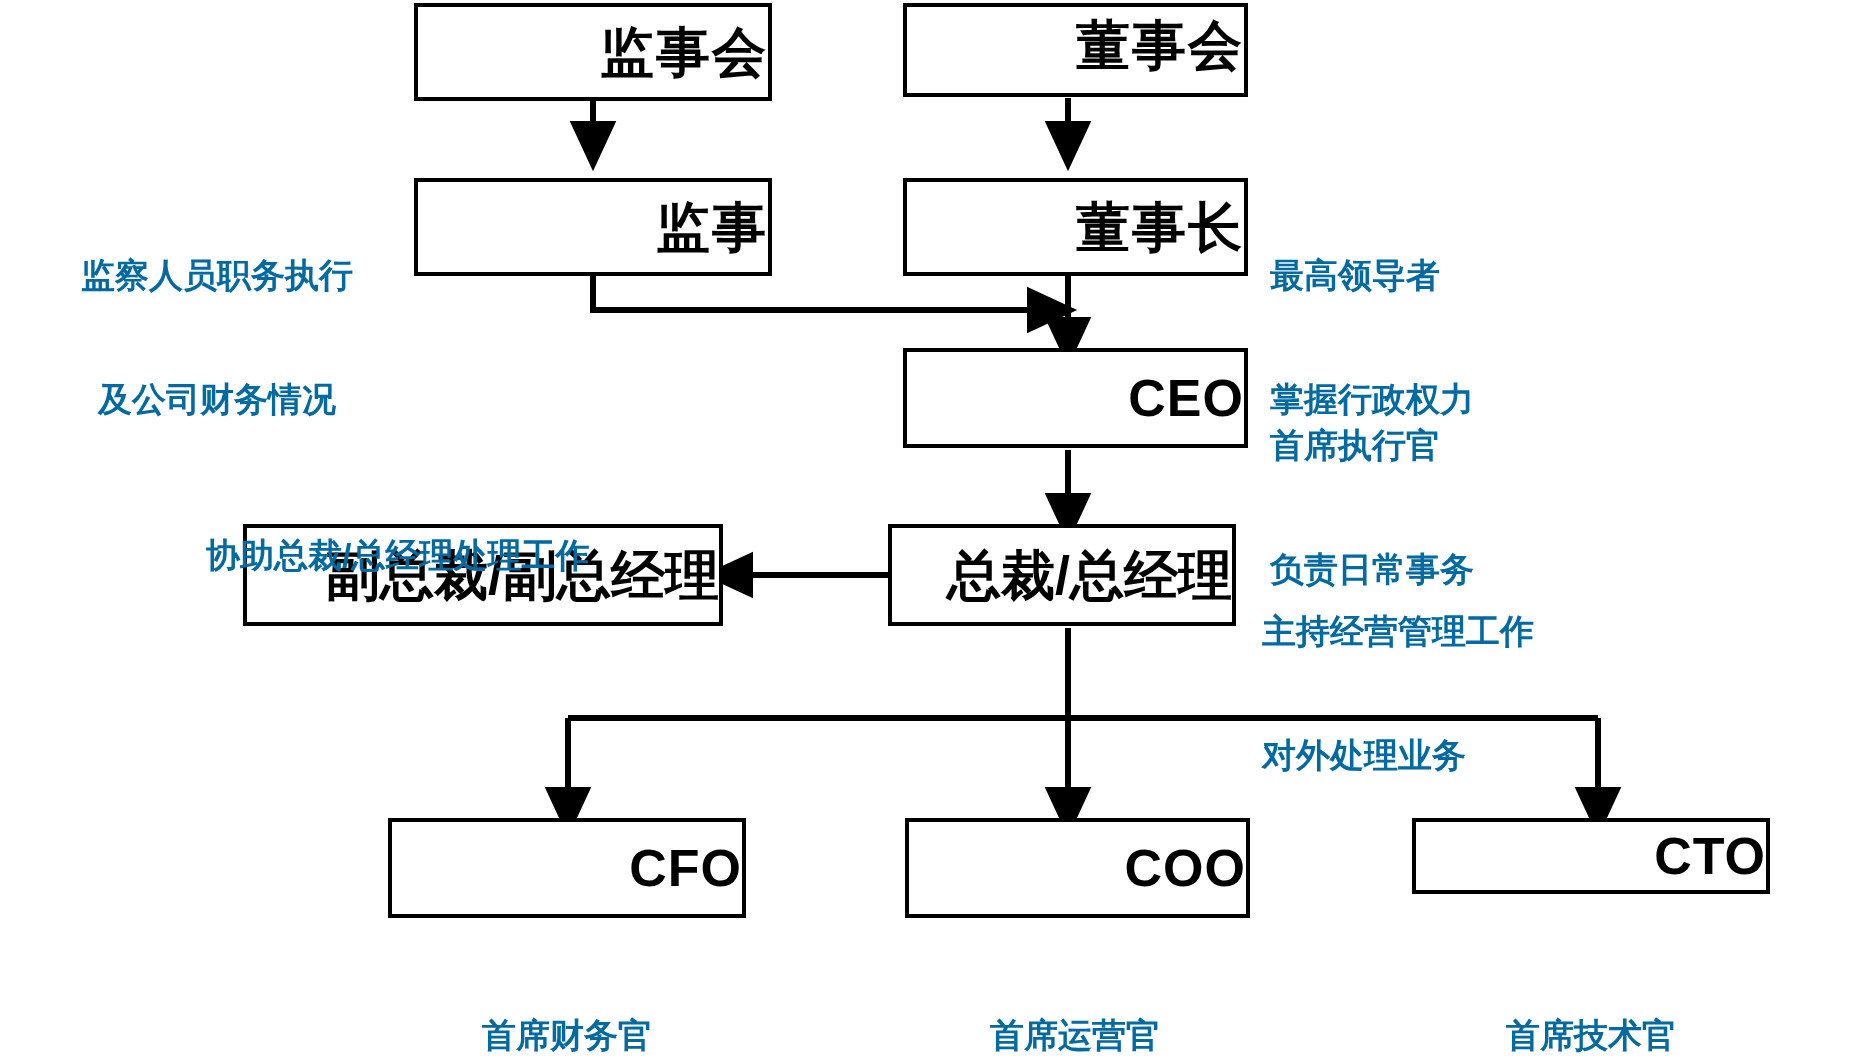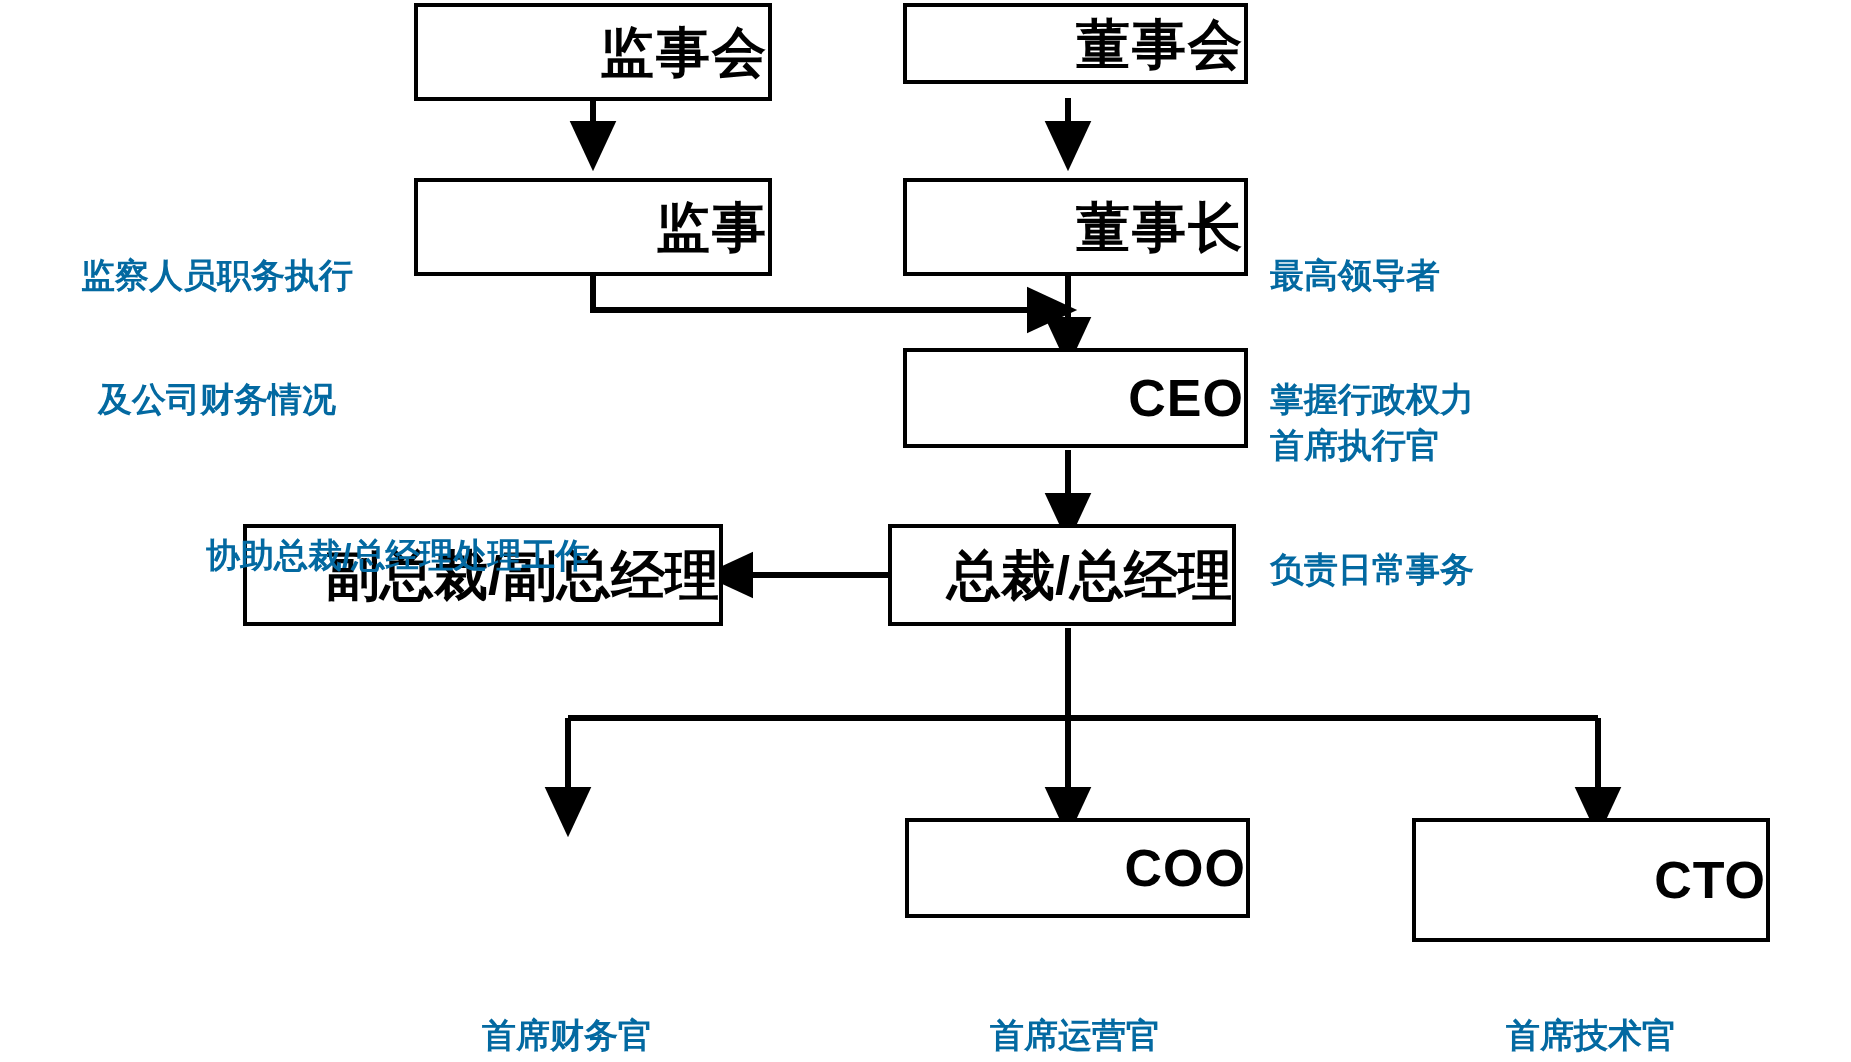--- a/index.html
+++ b/index.html
@@ -77,21 +77,21 @@
     <path d="M1068,628 L1068,718 M568,718 L1598,718" fill="none" stroke="#000000" stroke-width="6"></path>
     <line x1="568" y1="718" x2="568" y2="812" stroke="#000000" stroke-width="6" marker-end="url(#ah)"></line>
     <line x1="1068" y1="718" x2="1068" y2="812" stroke="#000000" stroke-width="6" marker-end="url(#ah)"></line>
     <line x1="1598" y1="718" x2="1598" y2="812" stroke="#000000" stroke-width="6" marker-end="url(#ah)"></line>
   </svg>
 
   <div class="box cjk" style="left:414px;top:3px;width:358px;height:98px;">
     <span>监事会</span>
   </div>
 
-  <div class="box cjk" style="left:903px;top:3px;width:345px;height:81px;">
+  <div class="box cjk" style="left:903px;top:3px;width:345px;height:94px;font-family:Liberation Mono, monospace;">
     <span>董事会</span>
   </div>
 
   <div class="box cjk" style="left:414px;top:178px;width:358px;height:98px;">
     <span>监事</span>
   </div>
 
   <div class="box cjk" style="left:903px;top:178px;width:345px;height:98px;">
     <span>董事长</span>
   </div>
@@ -120,27 +120,34 @@
   </div>
 
   <div class="box wide" style="left:243px;top:524px;width:480px;height:102px;">
     <span>副总裁/副总经理</span>
   </div>
 
   <div class="note left" style="left:206px;top:452px;width:600px;">
     <div>协助总裁/总经理处理工作</div>
   </div>
 
+  <div class="note left" style="left:1262px;top:528px;width:480px;">
+    <div>主持经营管理工作</div>
+    <div>对外处理业务</div>
+  </div>
 
+  <div class="box lat" style="left:388px;top:818px;width:358px;height:100px;">
+    <span>CFO</span>
+  </div>
 
   <div class="box lat" style="left:905px;top:818px;width:345px;height:100px;">
     <span>COO</span>
   </div>
 
-  <div class="box lat" style="left:1412px;top:818px;width:358px;height:124px;padding-left:10px;">
+  <div class="box lat" style="left:1412px;top:818px;width:358px;height:76px;padding-left:10px;">
     <span>CTO</span>
   </div>
 
   <div class="note center" style="left:388px;top:932px;width:358px;">
     <div>首席财务官</div>
     
   </div>
 
   <div class="note center" style="left:896px;top:932px;width:358px;">
     <div>首席运营官</div>

